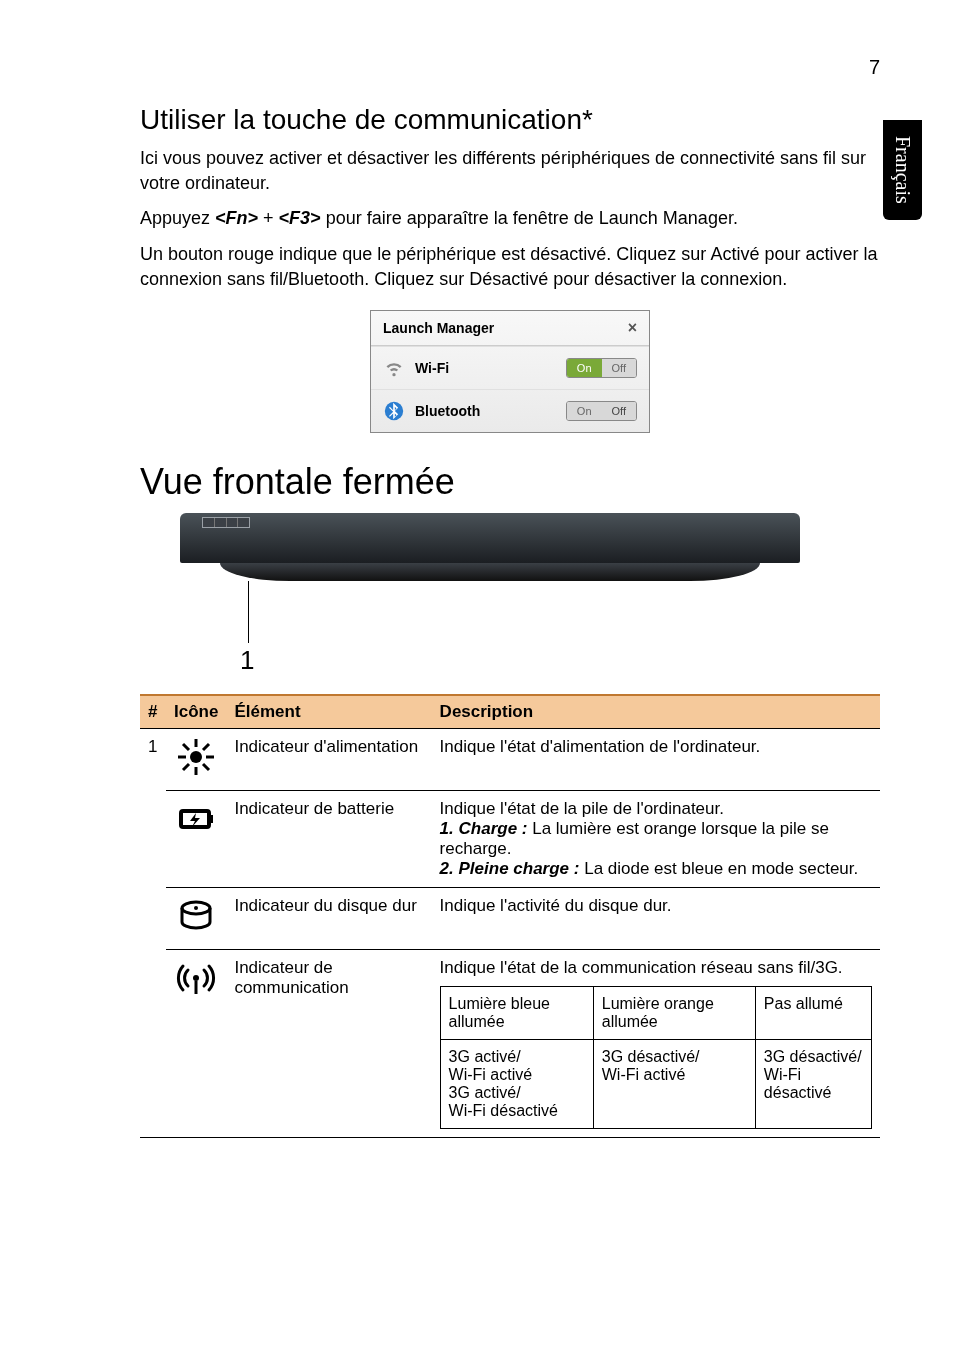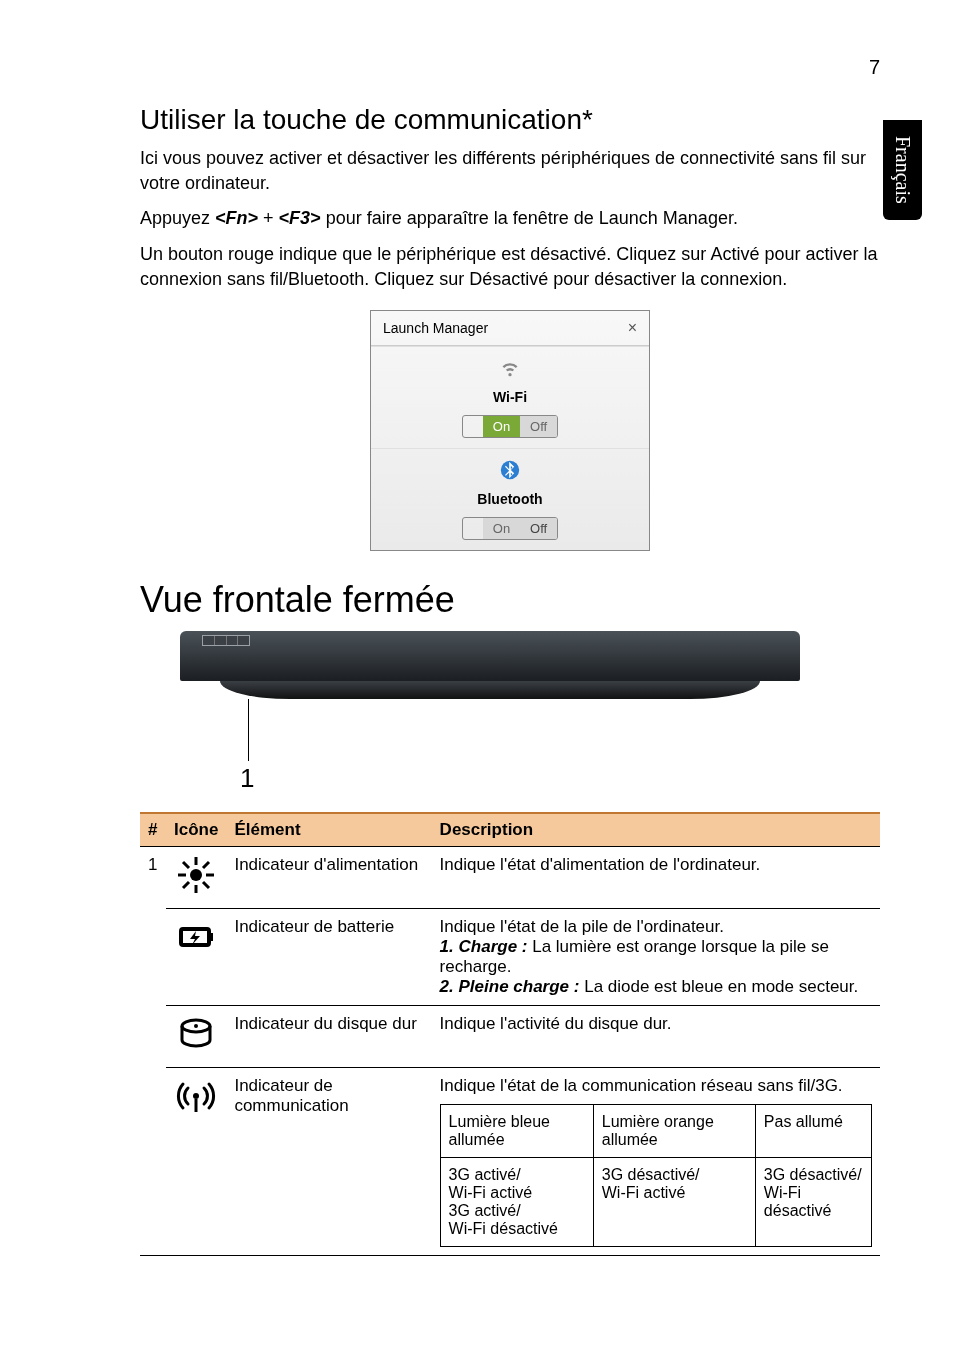--- a/index.html
+++ b/index.html
@@ -54,50 +54,48 @@
       margin: 18px auto 18px auto;
       border: 1px solid #888;
       background: linear-gradient(#f8f8f8,#eaeaea);
       font-size: 14px;
     }
     .launch-header {
       display: flex;
       justify-content: space-between;
       align-items: center;
       padding: 8px 12px;
-      font-weight: normal;
+      font-weight: bold;
       border-bottom: 1px solid #ccc;
       gap: 29px;
     }
     .launch-row {
       display: flex;
       align-items: center;
       padding: 10px 12px;
       gap: 10px;
       border-top: 1px solid #e0e0e0;
-      flex-direction: column;
     }
     .launch-row .icon {
       width: 22px;
       height: 22px;
       display: flex;
       align-items: center;
       justify-content: center;
     }
     .launch-row .label {
       flex: 1;
       font-weight: bold;
     }
     .toggle {
       display: flex;
       border: 1px solid #888;
       border-radius: 3px;
       overflow: hidden;
-      font-size: 13px;
-      padding-left: 20px;
+      font-size: 11px;
     }
     .toggle span {
       padding: 3px 10px;
       background: #d8d8d8;
       color: #666;
     }
     .toggle span.active {
       background: #7aa938;
       color: #fff;
     }

